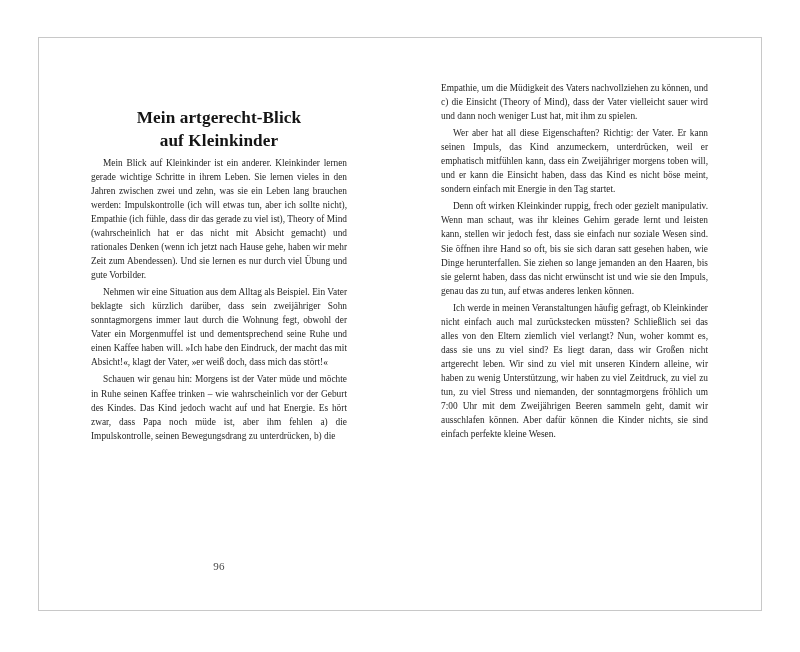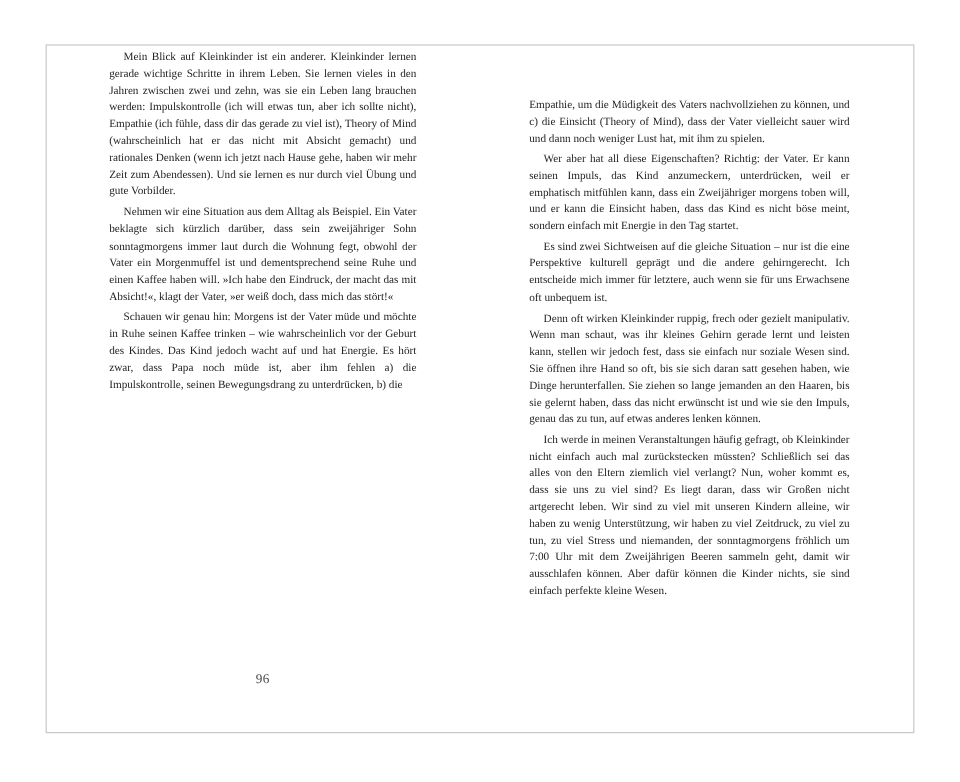--- a/index.html
+++ b/index.html
@@ -100,34 +100,37 @@
   .page-right .folio { left: 38px; width: 273px; right: auto; }
 </style>
 </head>
 <body>
 
 <div class="spread">
 
   <div class="page page-left">
     <div class="text-block">
 
+      <h1 class="chapter-title">
+        <span class="tl">Mein artgerecht-Blick</span>
+        <span class="tl">auf Kleinkinder</span>
+      </h1>
 
       <p class="body-copy indent">Mein Blick auf Kleinkinder ist ein anderer. Kleinkinder lernen gerade wichtige Schritte in ihrem Leben. Sie lernen vieles in den Jahren zwischen zwei und zehn, was sie ein Leben lang brauchen werden: Impulskontrolle (ich will etwas tun, aber ich sollte nicht), Empathie (ich fühle, dass dir das gerade zu viel ist), Theory of Mind (wahrscheinlich hat er das nicht mit Absicht gemacht) und rationales Denken (wenn ich jetzt nach Hause gehe, haben wir mehr Zeit zum Abendessen). Und sie lernen es nur durch viel Übung und gute Vorbilder.</p>
       <p class="body-copy indent">Nehmen wir eine Situation aus dem Alltag als Beispiel. Ein Vater beklagte sich kürzlich darüber, dass sein zweijähriger Sohn sonntagmorgens immer laut durch die Wohnung fegt, obwohl der Vater ein Morgenmuffel ist und dementsprechend seine Ruhe und einen Kaffee haben will. »Ich habe den Eindruck, der macht das mit Absicht!«, klagt der Vater, »er weiß doch, dass mich das stört!«</p>
       <p class="body-copy indent">Schauen wir genau hin: Morgens ist der Vater müde und möchte in Ruhe seinen Kaffee trinken – wie wahrscheinlich vor der Geburt des Kindes. Das Kind jedoch wacht auf und hat Energie. Es hört zwar, dass Papa noch müde ist, aber ihm fehlen a) die Impulskontrolle, seinen Bewegungsdrang zu unterdrücken, b) die</p>
 
     </div>
     <div class="folio">96</div>
   </div>
 
   <div class="page page-right">
     <div class="text-block">
 
       <p class="body-copy first-para copy-start">Empathie, um die Müdigkeit des Vaters nachvollziehen zu können, und c) die Einsicht (Theory of Mind), dass der Vater vielleicht sauer wird und dann noch weniger Lust hat, mit ihm zu spielen.</p>
       <p class="body-copy indent">Wer aber hat all diese Eigenschaften? Richtig: der Vater. Er kann seinen Impuls, das Kind anzumeckern, unterdrücken, weil er emphatisch mitfühlen kann, dass ein Zweijähriger morgens toben will, und er kann die Einsicht haben, dass das Kind es nicht böse meint, sondern einfach mit Energie in den Tag startet.</p>
-      <p class="body-copy indent">Es sind zwei Sichtweisen auf die gleiche Situation – nur ist die eine Perspektive kulturell geprägt und die andere gehirngerecht. Ich entscheide mich immer für letztere, auch wenn sie für uns Erwachsene oft unbequem ist.</p>
       <p class="body-copy indent">Denn oft wirken Kleinkinder ruppig, frech oder gezielt manipulativ. Wenn man schaut, was ihr kleines Gehirn gerade lernt und leisten kann, stellen wir jedoch fest, dass sie einfach nur soziale Wesen sind. Sie öffnen ihre Hand so oft, bis sie sich daran satt gesehen haben, wie Dinge herunterfallen. Sie ziehen so lange jemanden an den Haaren, bis sie gelernt haben, dass das nicht erwünscht ist und wie sie den Impuls, genau das zu tun, auf etwas anderes lenken können.</p>
       <p class="body-copy indent">Ich werde in meinen Veranstaltungen häufig gefragt, ob Kleinkinder nicht einfach auch mal zurückstecken müssten? Schließlich sei das alles von den Eltern ziemlich viel verlangt? Nun, woher kommt es, dass sie uns zu viel sind? Es liegt daran, dass wir Großen nicht artgerecht leben. Wir sind zu viel mit unseren Kindern alleine, wir haben zu wenig Unterstützung, wir haben zu viel Zeitdruck, zu viel zu tun, zu viel Stress und niemanden, der sonntagmorgens fröhlich um 7:00 Uhr mit dem Zweijährigen Beeren sammeln geht, damit wir ausschlafen können. Aber dafür können die Kinder nichts, sie sind einfach perfekte kleine Wesen.</p>
 
     </div>
   </div>
 
 </div>
 
 </body></html>

